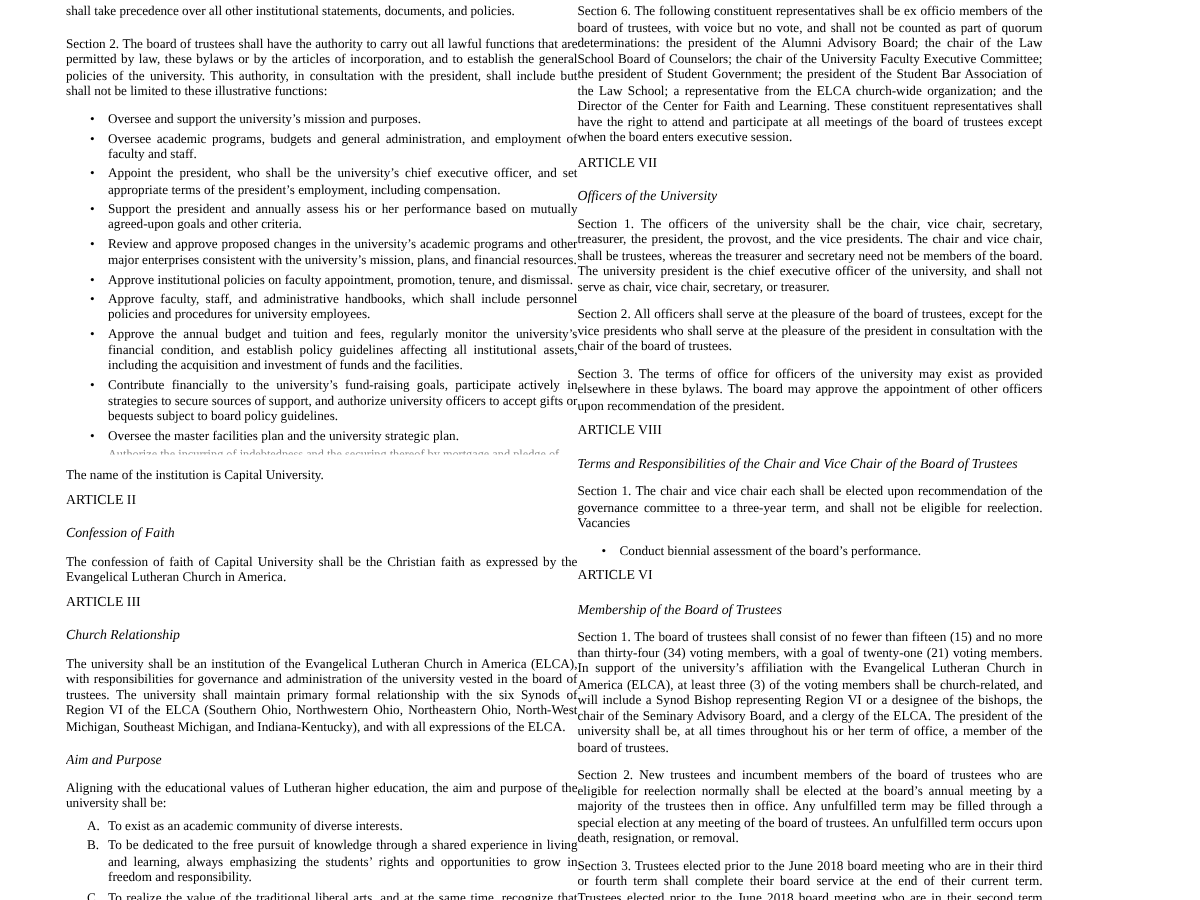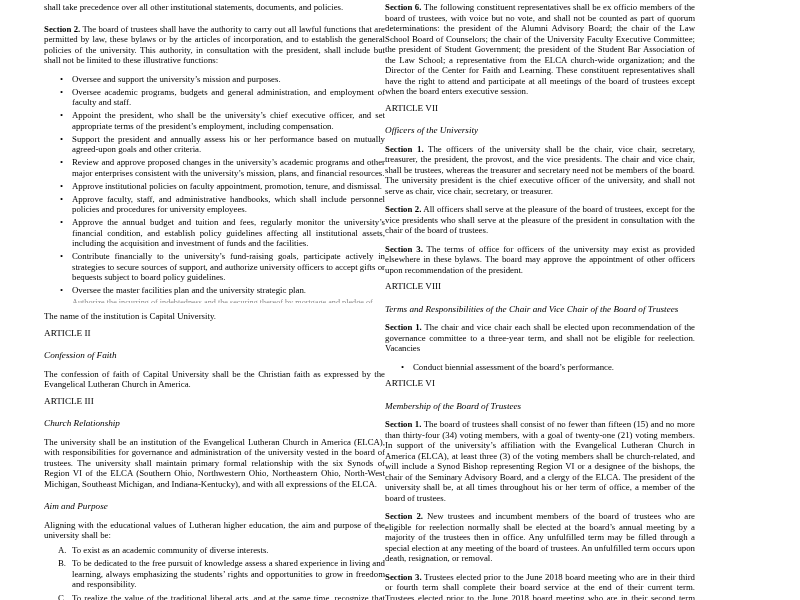--- a/index.html
+++ b/index.html
@@ -14,21 +14,21 @@
     padding:2px 45px 0 44px;box-sizing:border-box;
     width:724px;height:600px;overflow:hidden;
   }
   .col{overflow:hidden}
   .col.left{width:341px;flex:0 0 341px}
   .col.right{width:310px;flex:0 0 310px}
   p{margin:0}
   .para{margin-top:8px;text-align:justify}
   .mt0{margin-top:0}
   .mt11{margin-top:11px}
-  .lead{font-weight:bold}
+  .lead{font-weight:normal}
   .art{font-weight:normal;font-size:9.2px;margin-top:6px}
   .artsub{font-weight:normal;font-style:italic;font-size:9.2px;margin-top:12px}
   ul.bullets{list-style:none;margin:8px 0 0 0;padding:0}
   ul.bullets li{
     position:relative;padding-left:28px;margin-top:2.5px;text-align:justify;
   }
   ul.bullets li::before{
     content:"\2022";position:absolute;left:16px;top:0;
   }
   ul.bullets li:first-child{margin-top:0}
@@ -77,21 +77,21 @@
     <p class="artsub">Aim and Purpose</p>
     <p class="para">Aligning with the educational values of Lutheran higher education, the aim and purpose of the university shall be:</p>
 
     <div class="alist">
       <div class="aitem">
         <span class="albl">A.</span>
         <span>To exist as an academic community of diverse interests.</span>
       </div>
       <div class="aitem">
         <span class="albl">B.</span>
-        <span>To be dedicated to the free pursuit of knowledge assess a shared experience in living and learning, always emphasizing the students’ rights and opportunities to grow in freedom and responsibility.</span>
+        <span>To be dedicated to the free pursuit of knowledge through a shared experience in living and learning, always emphasizing the students’ rights and opportunities to grow in freedom and responsibility.</span>
       </div>
       <div class="aitem">
         <span class="albl">C.</span>
         <span>To realize the value of the traditional liberal arts, and at the same time, recognize that education may be directed toward some particular professional or personal goal and must</span>
       </div>
     </div>
   </div>
 
   <div class="col right">
     <p class="para mt0"><b class="lead">Section 6.</b><span>  The following constituent representatives shall be ex officio members of the board of trustees, with voice but no vote, and shall not be counted as part of quorum determinations: the president of the Alumni Advisory Board; the chair of the Law School Board of Counselors; the chair of the University Faculty Executive Committee; the president of Student Government; the president of the Student Bar Association of the Law School; a representative from the ELCA church-wide organization; and the Director of the Center for Faith and Learning. These constituent representatives shall have the right to attend and participate at all meetings of the board of trustees except when the board enters executive session.</span></p>

